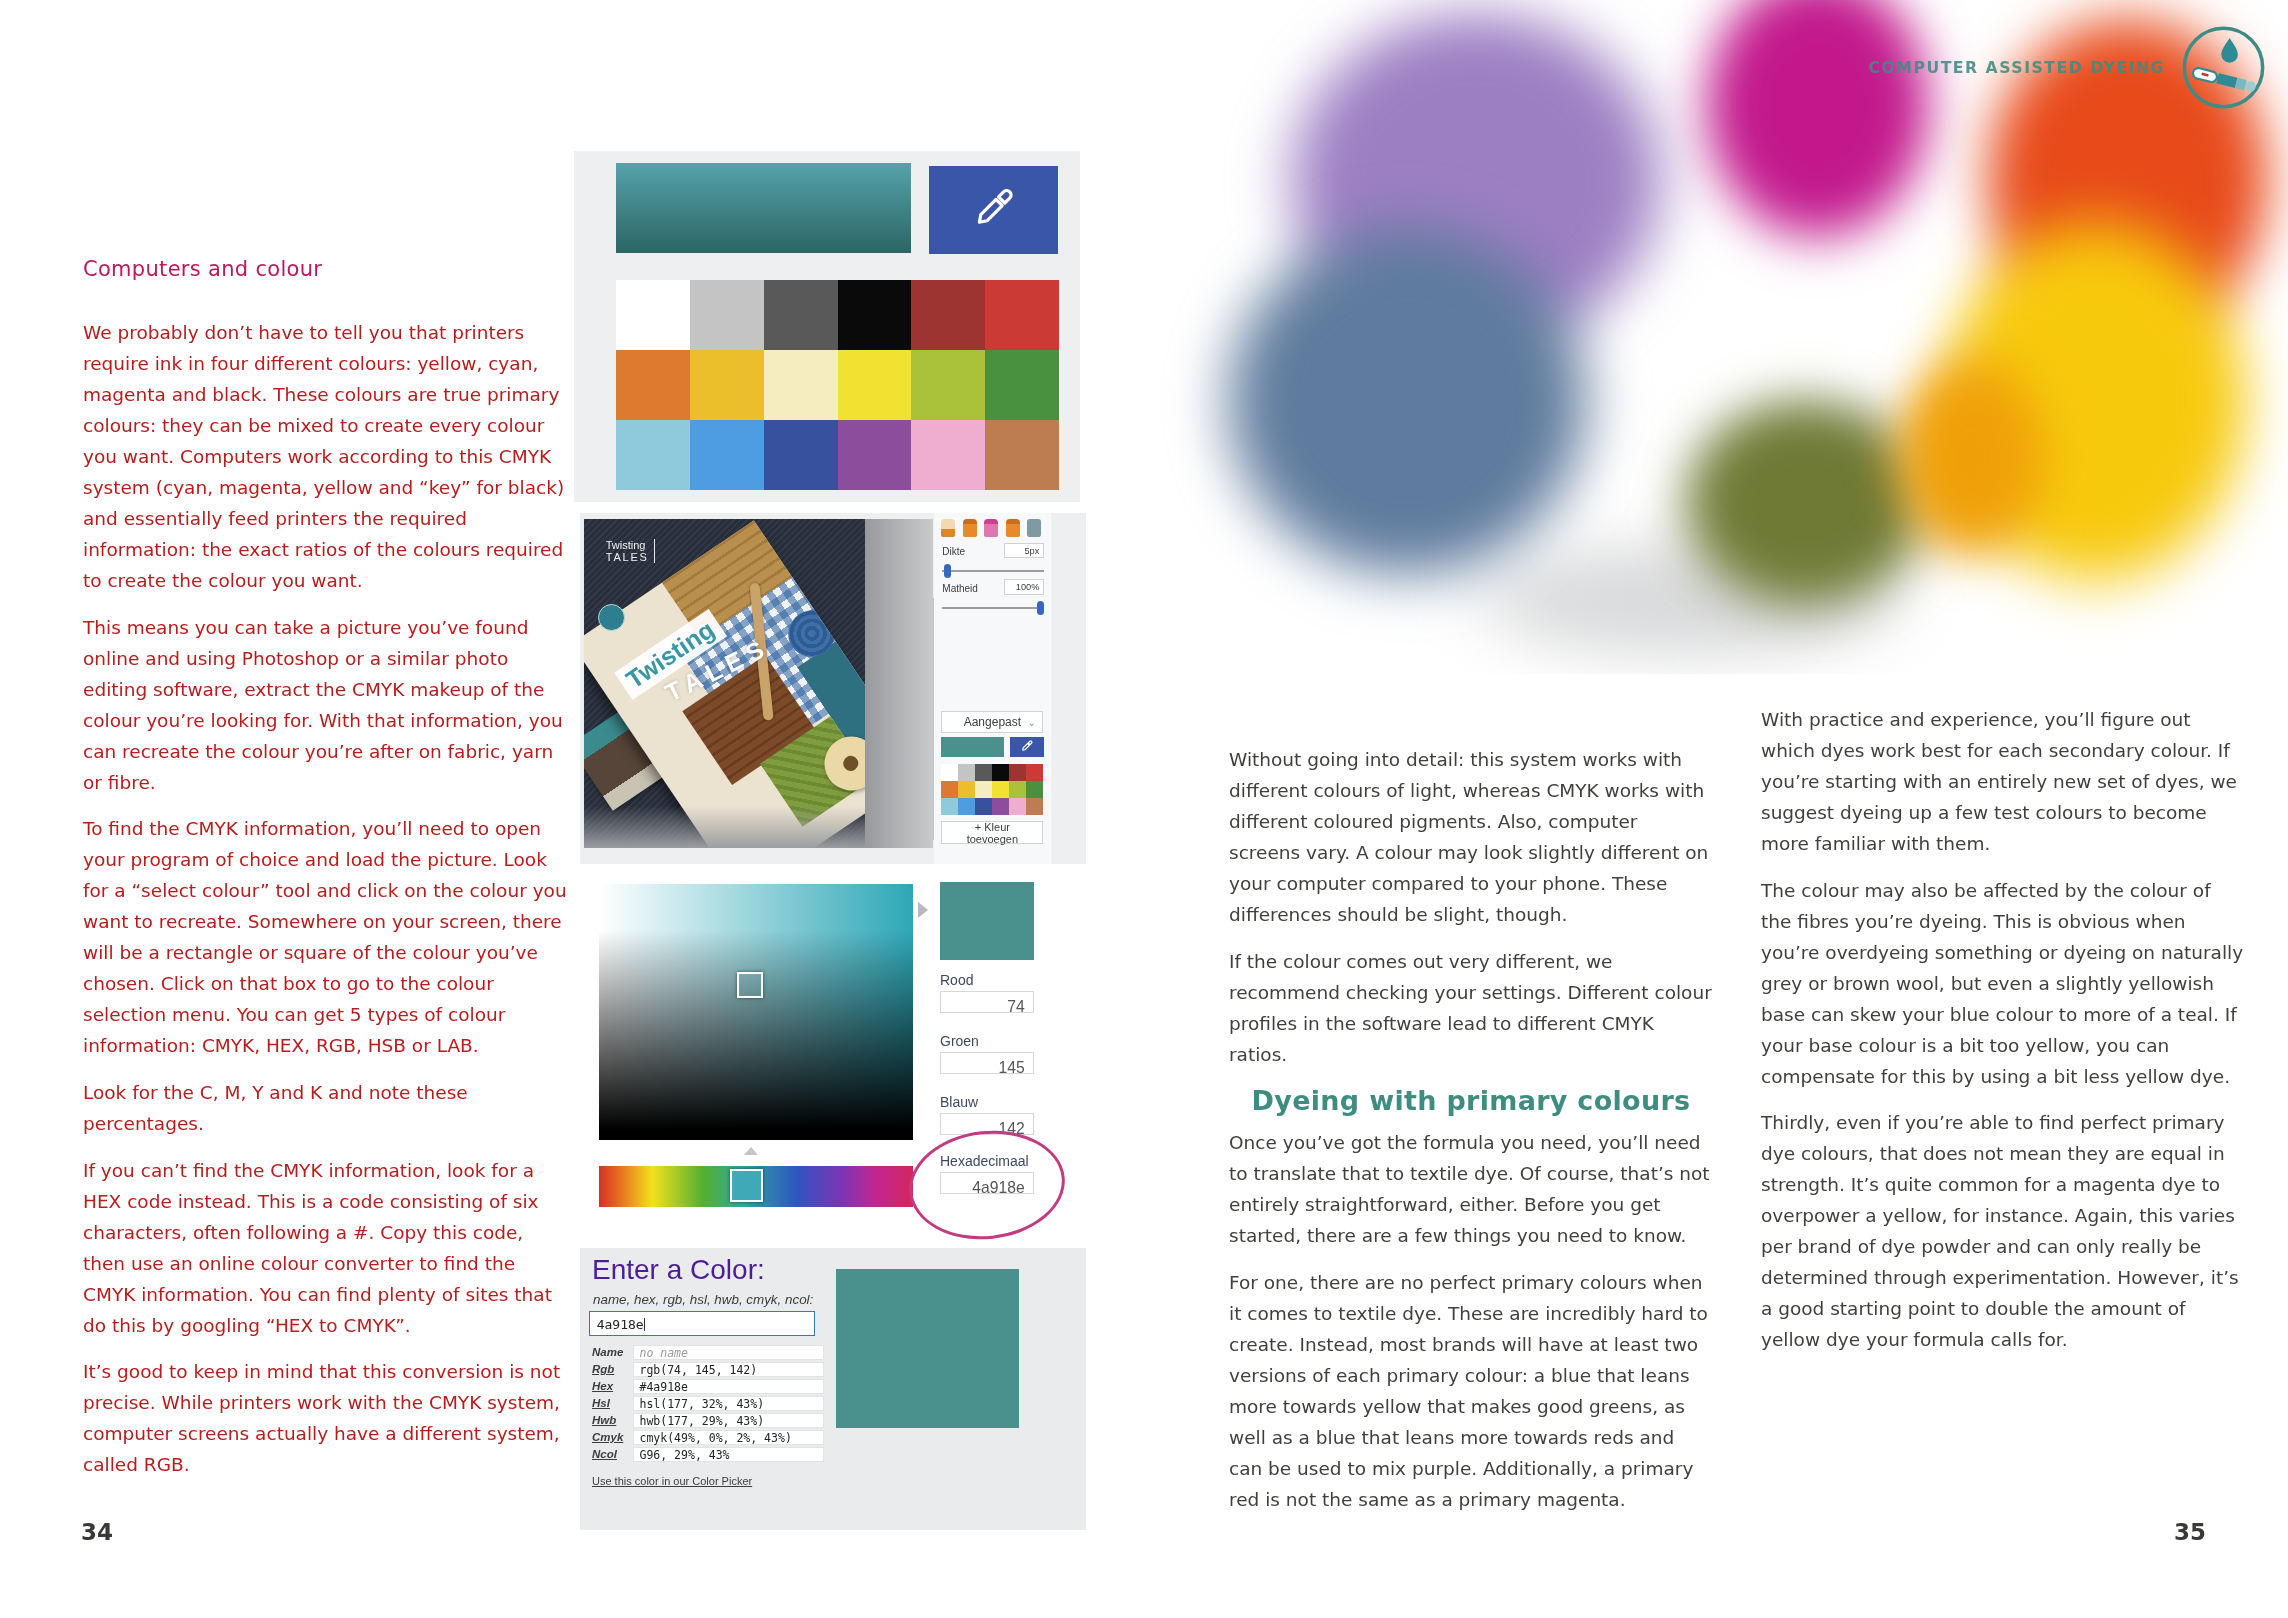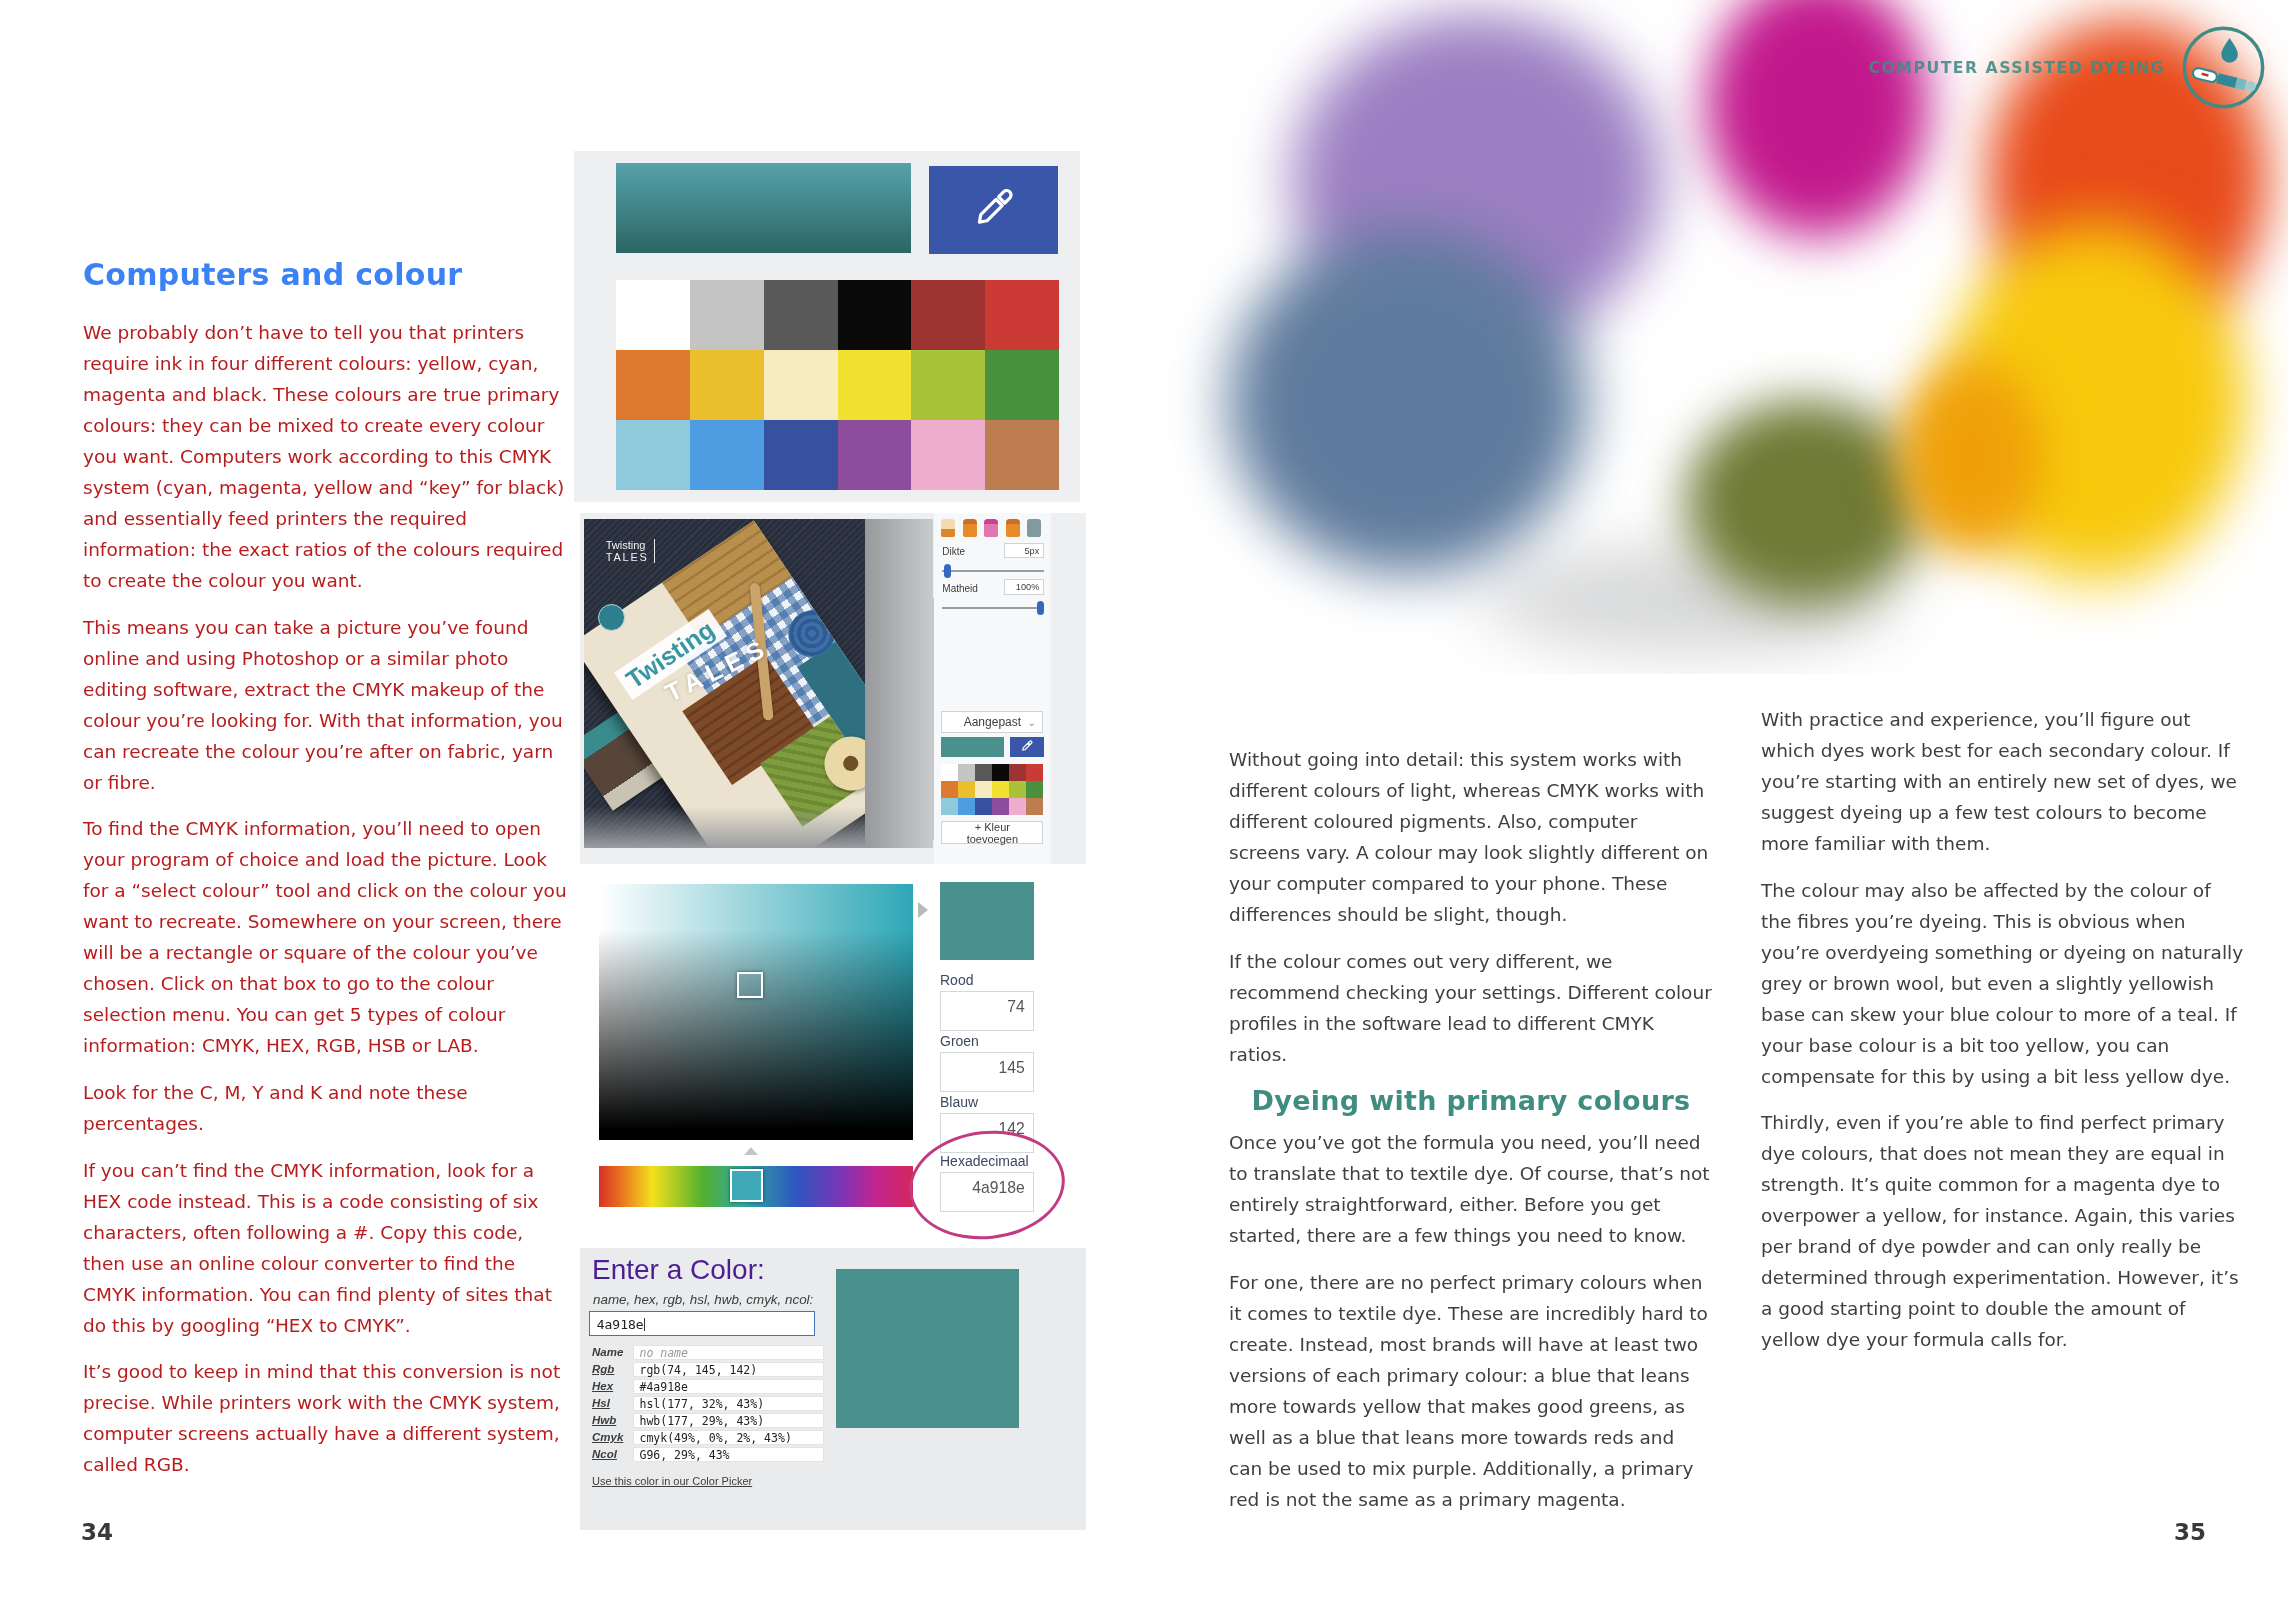--- a/index.html
+++ b/index.html
@@ -1,21 +1,21 @@
 <!DOCTYPE html>
 <html style="font-size:14.8px"><head>
 <meta charset="utf-8">
 <style>
   html,body{margin:0;padding:0;background:#ffffff;}
   .spread{position:relative;width:2289px;height:1619px;background:#ffffff;overflow:hidden;
           font-family:"DejaVu Sans",sans-serif;}
   
   .abs{position:absolute;}
   
-  .h-teal{position:absolute;left:83px;top:257px;font-size:30px;font-weight:bold;color:#3b82f6;letter-spacing:0.3px;}
+  .h-teal{position:absolute;left:83px;top:257px;font-size:21px;font-weight:normal;color:#be185d;letter-spacing:0.3px;}
   .body-col{position:absolute;left:83px;top:317px;width:484px;color:#b91c1c;font-size:18.5px;line-height:31px;}
   .body-col p{margin:0 0 15.7px 0;}
   .pageno{position:absolute;top:1519px;font-size:23px;font-weight:bold;color:#3a3936;}
   .pageno.left{left:81px;}
   .pageno.right{left:2174px;}
   
   .shot{position:absolute;background:#edeff1;}
   
   .s1-canvas{position:absolute;left:42px;top:12px;width:295px;height:90px;
              background:linear-gradient(to bottom,var(--ct,#57a2ab),var(--cb,#2a6663));}
@@ -91,21 +91,21 @@
   .tri-up{position:absolute;left:164px;top:265px;width:0;height:0;border-left:7.4px solid transparent;
           border-right:7.4px solid transparent;border-bottom:8.3px solid #c3c5c7;}
   .hue{position:absolute;left:18.5px;top:284px;width:314px;height:41px;cursor:pointer;background:linear-gradient(to right,
        #d93025 0%,#e8731f 7%,#f3e11d 17%,#54b030 33%,#2fa8a0 46%,#2e55c0 63%,#7b35b5 77%,#c2258f 88%,#d4265c 100%);}
   .hue-cursor{position:absolute;left:131px;top:2.8px;width:29.5px;height:29.5px;background:#3fa9b8;
               border:2.8px solid #ffffff;box-shadow:0 0 3.7px rgba(0,0,0,.5);}
   .flyarrow{position:absolute;left:338px;top:20px;width:0;height:0;border-top:8.3px solid transparent;
             border-bottom:8.3px solid transparent;border-left:10px solid #b8babd;cursor:pointer;}
   .pick-swatch{position:absolute;left:360px;top:0;width:94px;height:78px;}
   .pick-label{position:absolute;left:360px;font-size:14px;color:#3c4961;font-family:"Liberation Sans",sans-serif;}
-  .pick-input{position:absolute;left:360px;width:94px;height:40px;background:#fff;border:0.9px solid #d5d7da;
+  .pick-input{position:absolute;left:360px;width:94px;height:22px;background:#fff;border:0.9px solid #d5d7da;
               font-size:15.7px;color:#565656;text-align:right;line-height:30px;padding-right:8.3px;box-sizing:border-box;
               font-family:"Liberation Sans",sans-serif;}
   .annot{position:absolute;left:329px;top:249px;width:150px;height:102px;border:3.7px solid #c23a80;
          border-radius:50%;transform:rotate(-6deg);}
   
   .shot4{font-family:"Liberation Sans",sans-serif;}
   .c-title{position:absolute;left:12px;top:5.5px;font-size:28px;color:#4c1d95;}
   .c-hint{position:absolute;left:13px;top:44px;font-size:13.4px;font-style:italic;color:#3b3b3b;}
   .c-input{position:absolute;left:9.2px;top:63px;width:226px;height:25px;background:#fff;border:1.8px solid #3f74b8;
            font-family:"DejaVu Sans Mono",monospace;font-size:13px;color:#222;line-height:25px;padding-left:6.5px;box-sizing:border-box;}

